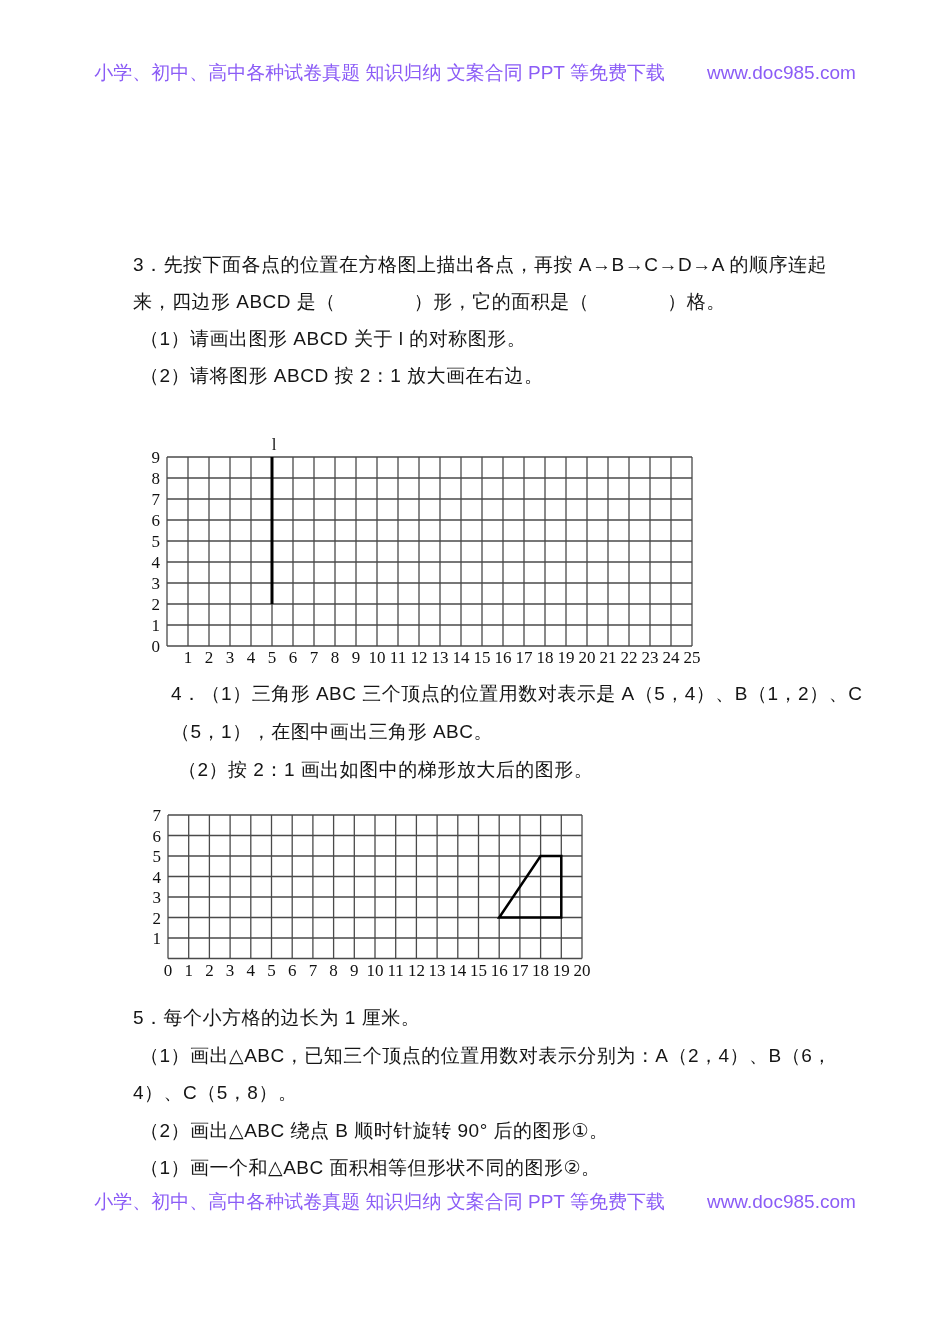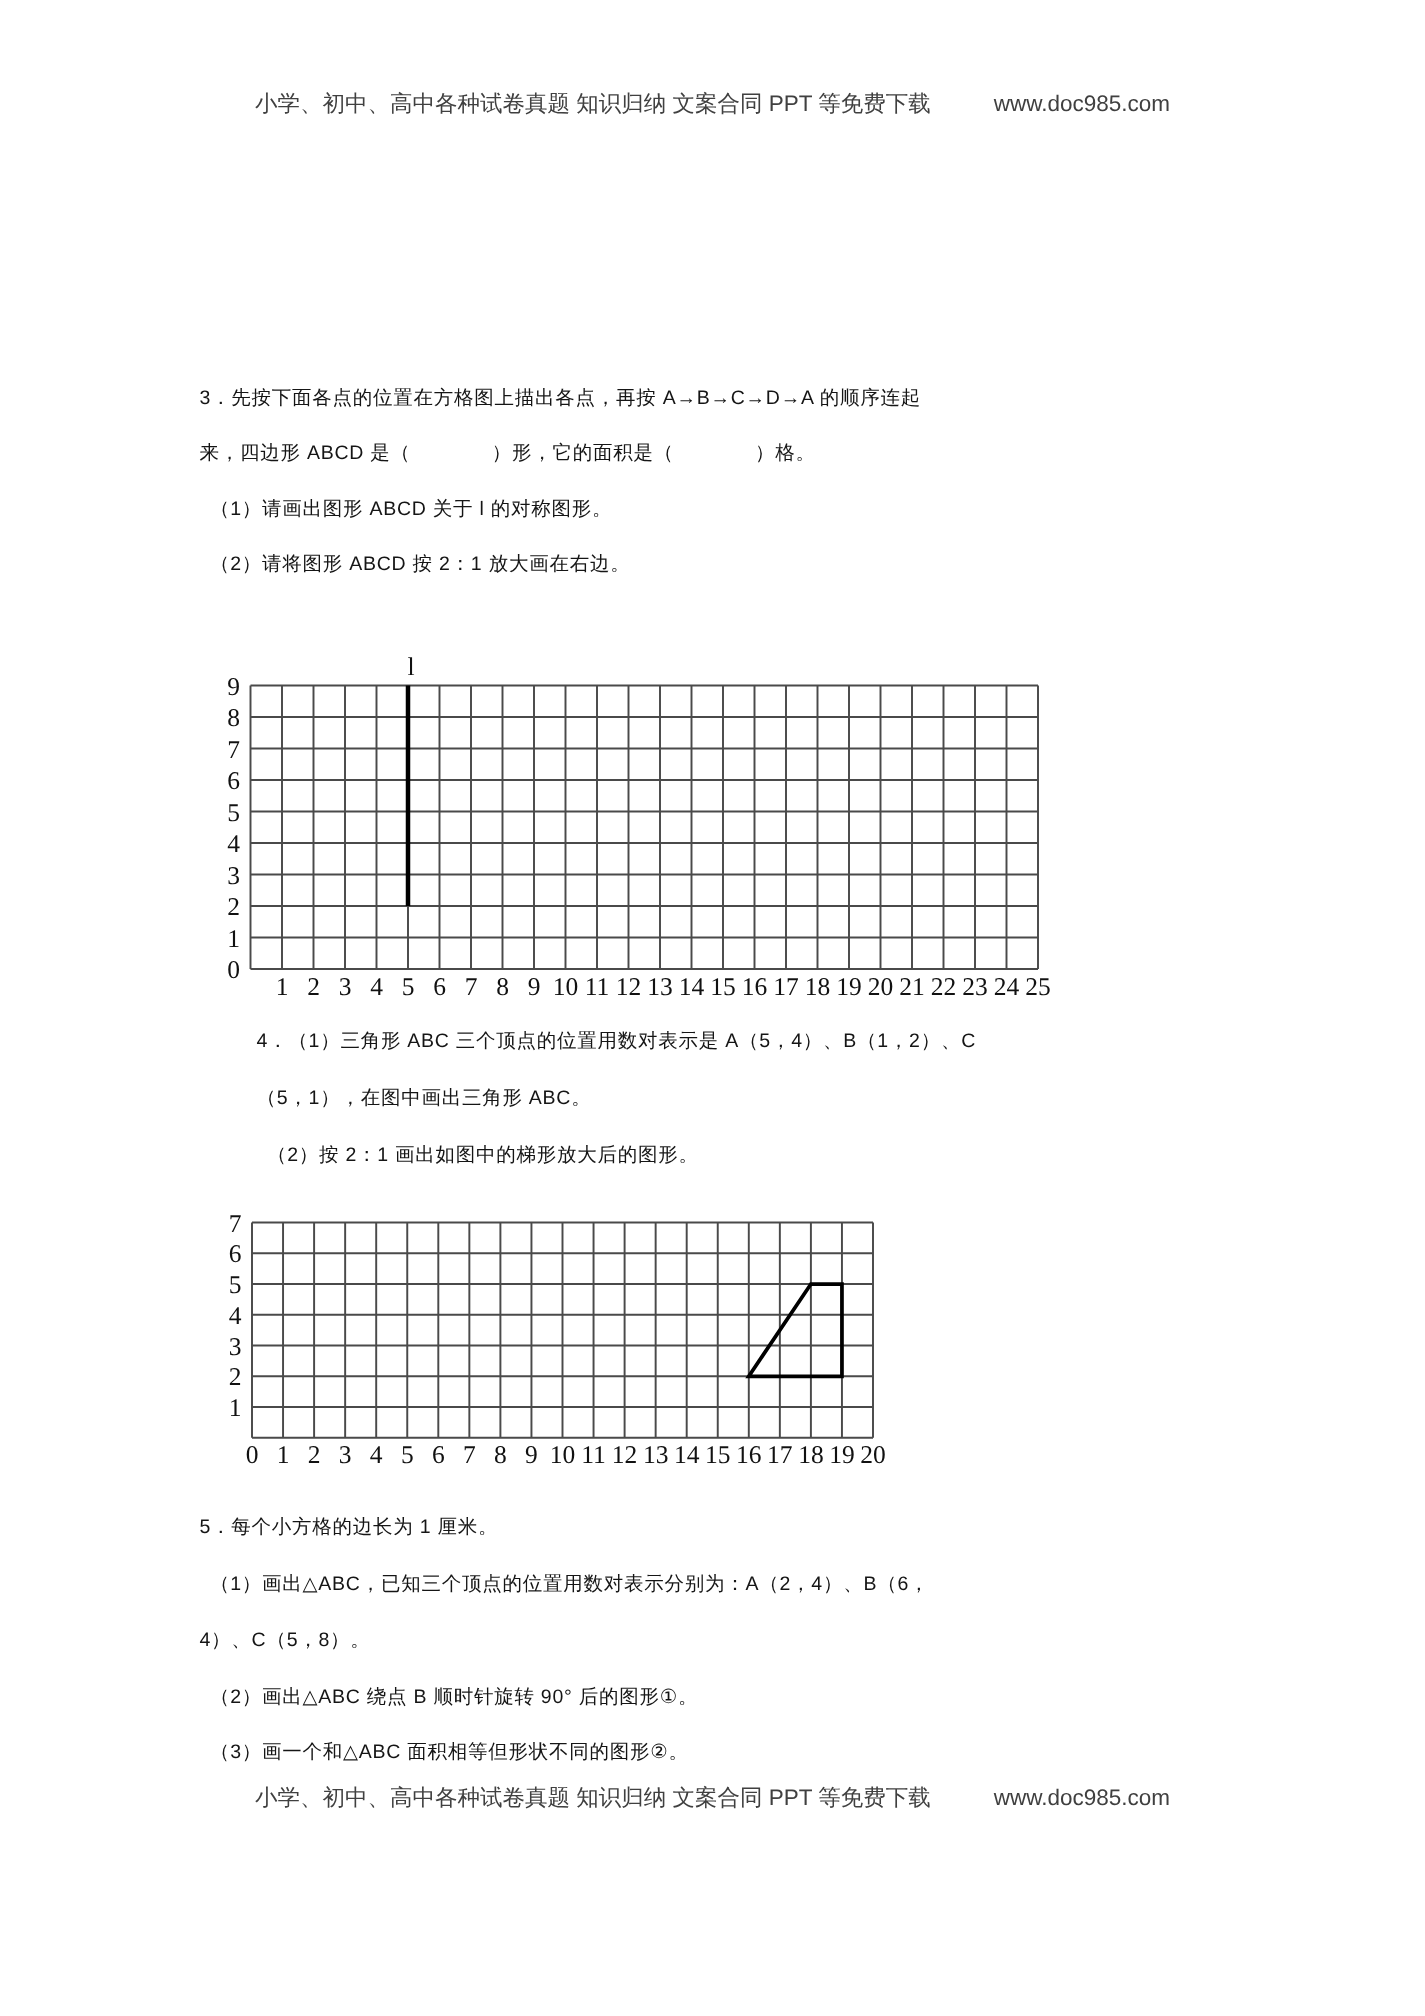--- a/index.html
+++ b/index.html
@@ -9,33 +9,33 @@
     height: 1344px;
     background: #ffffff;
     font-family: "Liberation Sans", "DejaVu Sans", sans-serif;
     color: #151515;
     overflow: hidden;
   }
   .banner {
     position: absolute;
     left: 0; right: 0;
     text-align: center;
-    font-size: 15px;
-    color: #404040;
+    font-size: 19px;
+    color: #8b5cf6;
     white-space: nowrap;
   }
   .banner .url { margin-left: 42px; }
   .header { top: 60px; }
   .footer { top: 1189px; }
 
   .textblock {
     position: absolute;
     left: 133px;
     width: 700px;
-    font-size: 13px;
+    font-size: 19px;
     letter-spacing: 0.5px;
   }
   .q3 { top: 246px; line-height: 37px; }
   .q4 { top: 675px; line-height: 38px; margin-left: 38px; }
   .q5 { top: 999px; line-height: 37.5px; }
   .tline { white-space: nowrap; }
   .indent { padding-left: 7px; }
 
   .gridwrap { position: absolute; }
   .gridwrap.g1 { left: 140px; top: 430px; }
@@ -207,20 +207,20 @@
         <text x="21" y="138" text-anchor="end">1</text>
         <polygon points="359.2,111.5 400.59999999999997,50 421.3,50 421.3,111.5" fill="none" stroke="#000000" stroke-width="2.5"></polygon>
       </svg>
   </div>
 
   <div class="textblock q5">
     <div class="tline">5．每个小方格的边长为 1 厘米。</div>
     <div class="tline indent">（1）画出△ABC，已知三个顶点的位置用数对表示分别为：A（2，4）、B（6，</div>
     <div class="tline">4）、C（5，8）。</div>
     <div class="tline indent">（2）画出△ABC 绕点 B 顺时针旋转 90° 后的图形①。</div>
-    <div class="tline indent">（3）画一个和△ABC 面积相等但形状不同的图形②。</div>
+    <div class="tline indent">（1）画一个和△ABC 面积相等但形状不同的图形②。</div>
   </div>
 
   <div class="banner footer">
     <span>小学、初中、高中各种试卷真题 知识归纳 文案合同 PPT 等免费下载</span><span class="url">www.doc985.com</span>
   </div>
 
 </div>
 
 </body></html>

